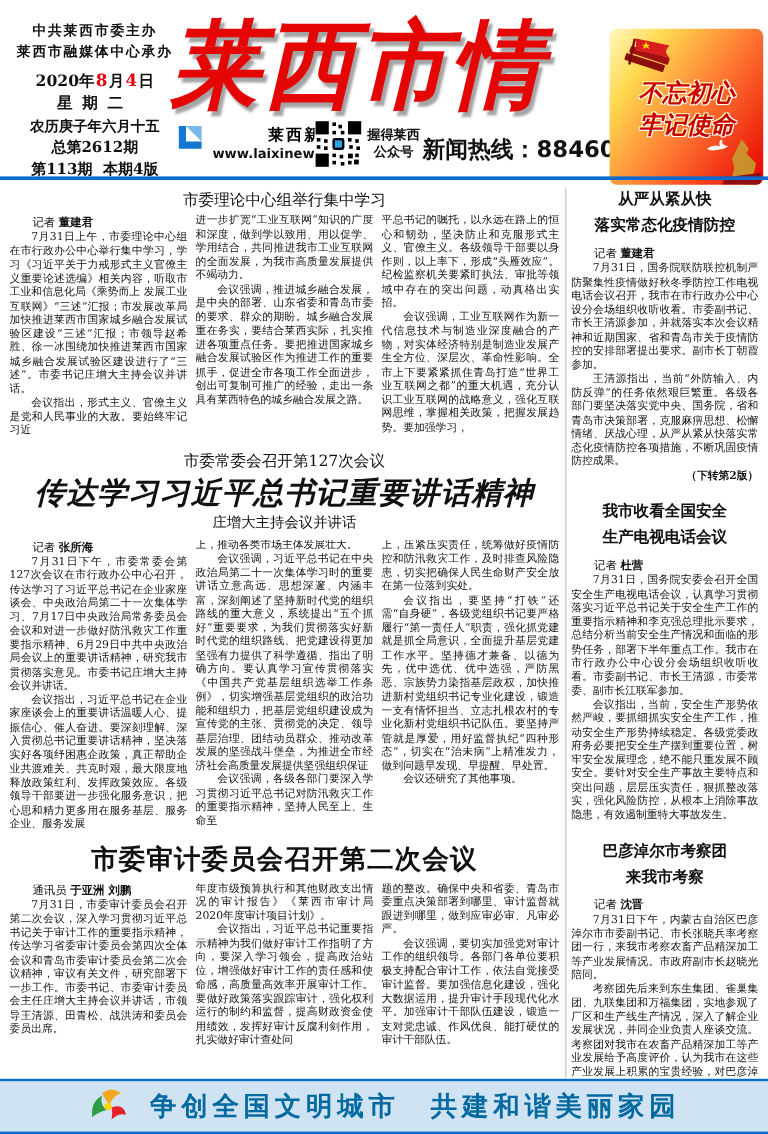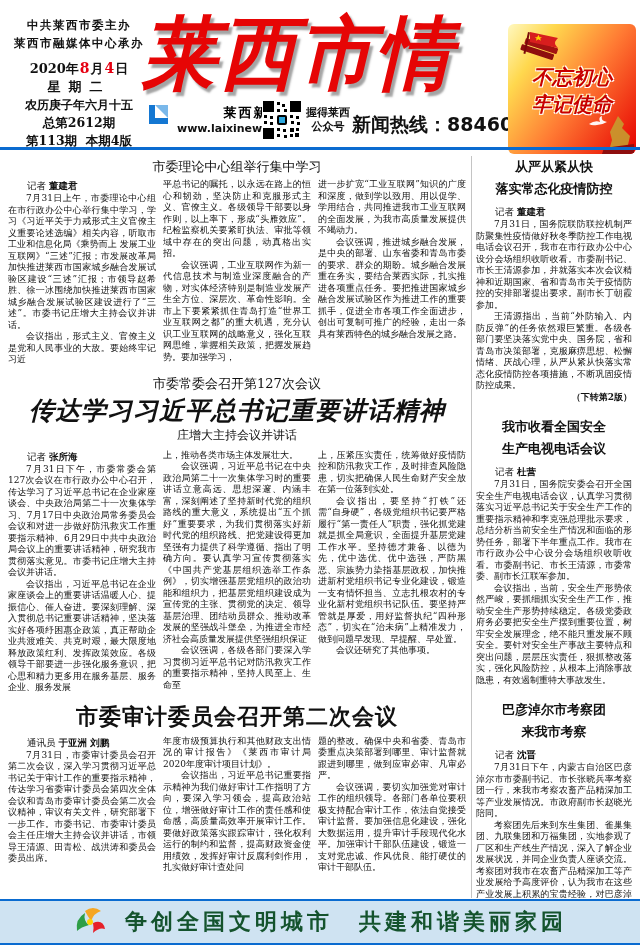--- a/index.html
+++ b/index.html
@@ -63,21 +63,21 @@
   .side-col article { margin-bottom:13px; }
   .headline-side { text-align:center; font-size:13px; line-height:22px; font-weight:900; margin-bottom:5px; }
   .side-body { font-size:9px; line-height:11.5px; }
   .jump { text-align:right; font-size:9px; font-weight:bold; line-height:11.5px; }
   
   .banner {
     position:absolute; left:0; bottom:0; width:640px; height:46px;
     background:#cfe3f2; border-top:2px solid #0a6bd0; border-bottom:2px solid #0a6bd0;
     display:flex; align-items:center; justify-content:center; gap:18px;
   }
-  .banner-text { color:#14532d; font-size:22px; font-weight:900; letter-spacing:4px; white-space:nowrap; }
+  .banner-text { color:#0369a1; font-size:22px; font-weight:900; letter-spacing:4px; white-space:nowrap; }
   .banner-text .gap { display:inline-block; width:26px; }
 </style>
 </head>
 <body>
 
 <div class="page">
 
   <header class="masthead">
     <div class="mast-info">
       <div class="pub">中共莱西市委主办</div>
@@ -174,28 +174,28 @@
         <div class="cols">
           <div class="col">
             <div class="byline"><span>记者</span> <b>董建君</b></div>
             <div>
                 <p>7月31日上午，市委理论中心组在市行政办公中心举行集中学习，学习《习近平关于力戒形式主义官僚主义重要论述选编》相关内容，听取市工业和信息化局《乘势而上 发展工业互联网》“三述”汇报；市发展改革局加快推进莱西市国家城乡融合发展试验区建设“三述”汇报；市领导赵希胜、徐一冰围绕加快推进莱西市国家城乡融合发展试验区建设进行了“三述”。市委书记庄增大主持会议并讲话。</p>
                 <p>会议指出，形式主义、官僚主义是党和人民事业的大敌。要始终牢记习近</p>
               </div>
           </div>
           <div class="col">
               <div>
+                <p class="cont">进一步扩宽“工业互联网”知识的广度和深度，做到学以致用、用以促学、学用结合，共同推进我市工业互联网的全面发展，为我市高质量发展提供不竭动力。</p>
+                <p>会议强调，推进城乡融合发展，是中央的部署、山东省委和青岛市委的要求、群众的期盼。城乡融合发展重在务实，要结合莱西实际，扎实推进各项重点任务。要把推进国家城乡融合发展试验区作为推进工作的重要抓手，促进全市各项工作全面进步，创出可复制可推广的经验，走出一条具有莱西特色的城乡融合发展之路。</p>
+              </div>
+            </div>
+          <div class="col">
+              <div>
                 <p class="cont">平总书记的嘱托，以永远在路上的恒心和韧劲，坚决防止和克服形式主义、官僚主义。各级领导干部要以身作则，以上率下，形成“头雁效应”。纪检监察机关要紧盯执法、审批等领域中存在的突出问题，动真格出实招。</p>
                 <p>会议强调，工业互联网作为新一代信息技术与制造业深度融合的产物，对实体经济特别是制造业发展产生全方位、深层次、革命性影响。全市上下要紧紧抓住青岛打造“世界工业互联网之都”的重大机遇，充分认识工业互联网的战略意义，强化互联网思维，掌握相关政策，把握发展趋势。要加强学习，</p>
-              </div>
-            </div>
-          <div class="col">
-              <div>
-                <p class="cont">进一步扩宽“工业互联网”知识的广度和深度，做到学以致用、用以促学、学用结合，共同推进我市工业互联网的全面发展，为我市高质量发展提供不竭动力。</p>
-                <p>会议强调，推进城乡融合发展，是中央的部署、山东省委和青岛市委的要求、群众的期盼。城乡融合发展重在务实，要结合莱西实际，扎实推进各项重点任务。要把推进国家城乡融合发展试验区作为推进工作的重要抓手，促进全市各项工作全面进步，创出可复制可推广的经验，走出一条具有莱西特色的城乡融合发展之路。</p>
               </div>
             </div>
         </div>
       </article>
 
       <article>
         <div class="kicker">市委常委会召开第127次会议</div>
         <h2 class="headline-l"><span>传达学习习近平总书记重要讲话精神</span></h2>
         <div class="subhead">庄增大主持会议并讲话</div>
         <div class="cols">

